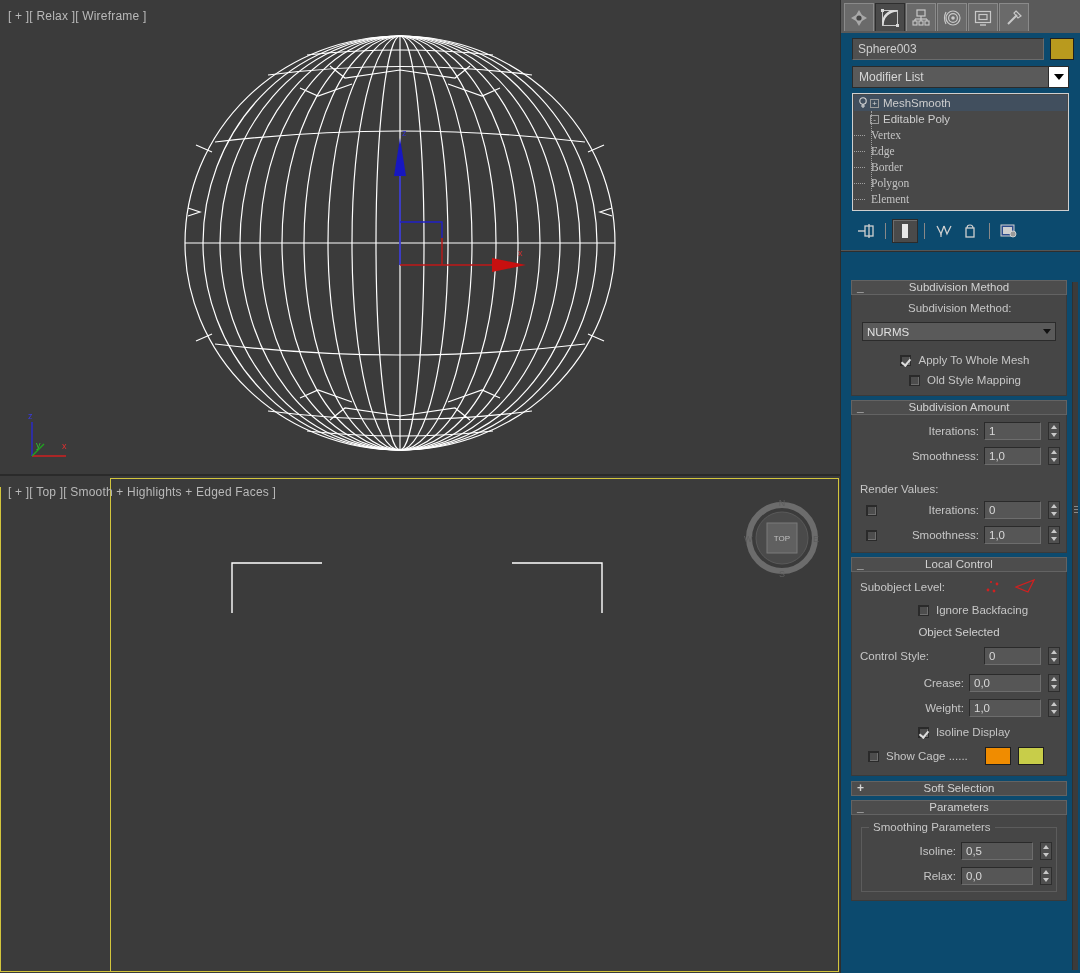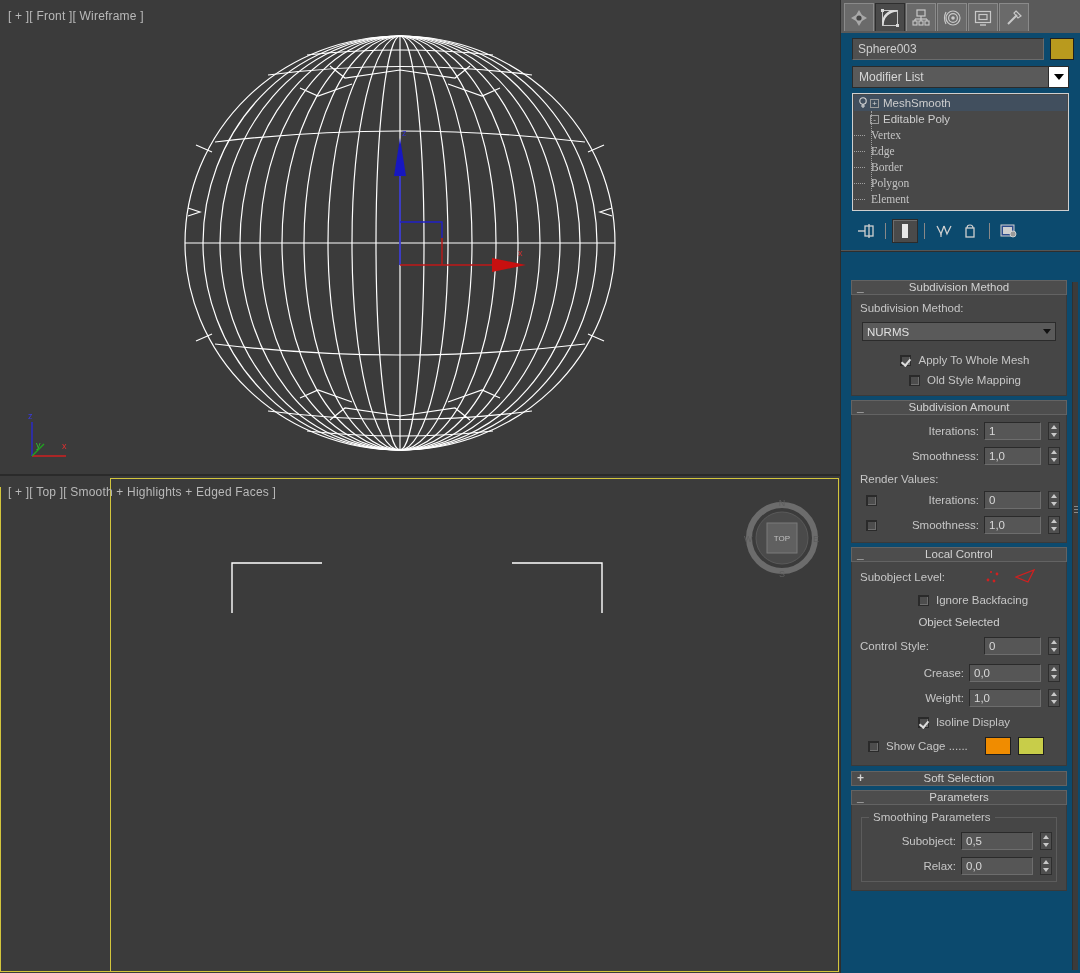--- a/index.html
+++ b/index.html
@@ -351,21 +351,21 @@
     display: block; height: 1px; margin: 2px 1px;
     background: #8a8a8a;
   }
 </style>
 </head>
 <body>
 
 <div id="viewports">
 
   <div class="viewport" id="vp-front">
-    <div class="vp-label">[ + ][ Front ][ Wireframe ]</div>
+    <div class="vp-label">[ + ][ Relax ][ Wireframe ]</div>
 
     <svg class="vp-svg" width="840" height="476">
       <g stroke="#ffffff" stroke-width="1.2" fill="none">
 
         <ellipse cx="400" cy="243" rx="215" ry="207"></ellipse>
 
         <ellipse cx="400" cy="243" rx="180" ry="207"></ellipse>
         <ellipse cx="400" cy="243" rx="140" ry="207"></ellipse>
         <ellipse cx="400" cy="243" rx="96" ry="207"></ellipse>
         <ellipse cx="400" cy="243" rx="48" ry="207"></ellipse>
@@ -681,21 +681,21 @@
   <div id="cp-divider"></div>
 
   <div id="rollouts">
 
     <div class="rollout">
       <div class="ro-header">
         <span class="ro-sign">_</span>
         <span>Subdivision Method</span>
       </div>
       <div class="ro-body">
-        <div class="label" style="padding-left:2px;">Subdivision Method:</div>
+        <div class="label" style="padding-left:2px;margin-left:48px;">Subdivision Method:</div>
         <div class="combo">
           <span class="c-text">NURMS</span>
           <span class="c-arrow">
               <i class="tri-down-s"></i>
             </span>
         </div>
         <div class="row" style="margin:13px 0 0 12px; gap:7px;">
           <span class="cb checked"></span>
           <span class="label">Apply To Whole Mesh</span>
         </div>
@@ -721,21 +721,21 @@
             </span>
         </div>
         <div class="row" style="justify-content:flex-end; gap:5px; margin-top:7px;">
           <span class="label">Smoothness:</span>
           <span class="field" style="width:57px;">1,0</span>
           <span class="spin">
               <i class="up"></i>
               <i class="dn"></i>
             </span>
         </div>
-        <div class="label" style="margin-top:8px; padding-left:2px;">Render Values:</div>
+        <div class="label" style="margin-top:18px; padding-left:2px;">Render Values:</div>
         <div class="row" style="gap:5px; margin-top:6px;">
           <span class="cb" style="margin-left:8px;"></span>
           <span class="label" style="margin-left:auto;">Iterations:</span>
           <span class="field" style="width:57px;">0</span>
           <span class="spin">
               <i class="up"></i>
               <i class="dn"></i>
             </span>
         </div>
         <div class="row" style="gap:5px; margin-top:7px;">
@@ -821,21 +821,21 @@
 
     <div class="rollout" style="margin-top:4px;">
       <div class="ro-header">
         <span class="ro-sign">_</span>
         <span>Parameters</span>
       </div>
       <div class="ro-body" style="padding-top:3px;">
         <div class="groupbox">
           <span class="gb-title">Smoothing Parameters</span>
           <div class="row" style="gap:5px; justify-content:flex-end; margin-top:5px;">
-            <span class="label">Subobject:</span>
+            <span class="label">Isoline:</span>
             <span class="field" style="width:72px;">0,5</span>
             <span class="spin">
                 <i class="up"></i>
                 <i class="dn"></i>
               </span>
           </div>
           <div class="row" style="gap:5px; justify-content:flex-end; margin-top:7px;">
             <span class="label">Relax:</span>
             <span class="field" style="width:72px;">0,0</span>
             <span class="spin">

